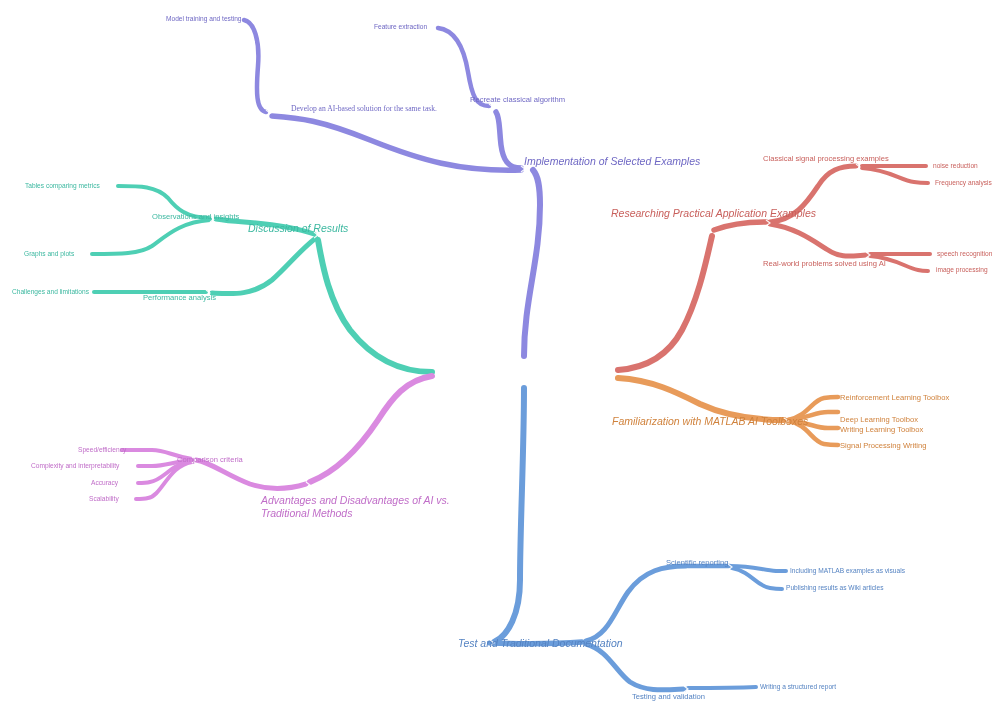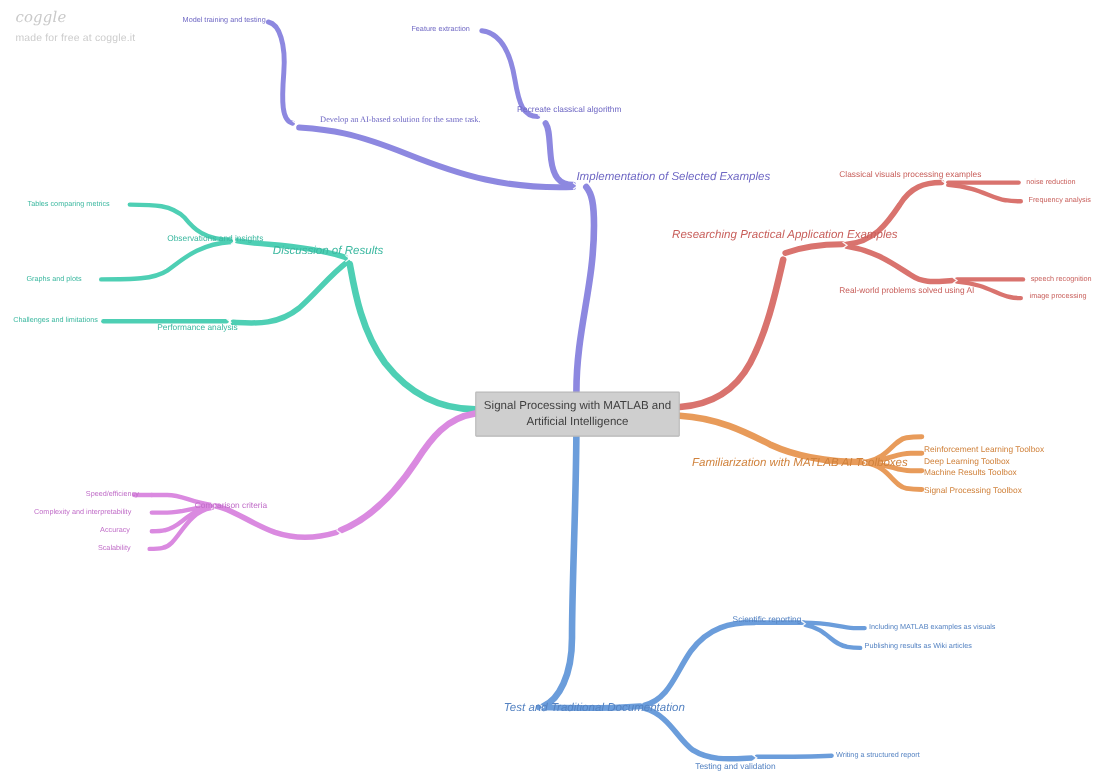--- a/index.html
+++ b/index.html
@@ -175,26 +175,21 @@
       <path d="M866,252 l4,3 l-4,3"></path>
       <path d="M784,418 l4,3 l-4,3"></path>
       <path d="M306,482 l4,3 l-4,3"></path>
       <path d="M192,457 l4,3 l-4,3"></path>
       <path d="M490,640 l4,3 l-4,3"></path>
       <path d="M728,564 l4,3 l-4,3"></path>
       <path d="M684,686 l4,3 l-4,3"></path>
     </g>
   </svg>
 
-  <div class="logo">
-    <div class="logo-mark">coggle</div>
-    <div class="logo-sub">made for free at coggle.it</div>
-  </div>
-
-  <div class="root">Signal Processing with MATLAB and Artificial Intelligence</div>
+
 
   <div class="node lvl1 c-purple" style="left:524px; top:155px;">Implementation of Selected Examples</div>
 
   <div class="node lvl2 c-purple" style="left:291px; top:104px;font-family:Liberation Serif, serif;">Develop an AI-based solution for the same task.</div>
 
   <div class="node lvl3 c-purple" style="left:166px; top:15px;">Model training and testing</div>
 
   <div class="node lvl2 c-purple" style="left:470px; top:95px;">Recreate classical algorithm</div>
 
   <div class="node lvl3 c-purple" style="left:374px; top:23px;">Feature extraction</div>
@@ -206,42 +201,43 @@
   <div class="node lvl3 c-teal" style="left:25px; top:182px;">Tables comparing metrics</div>
 
   <div class="node lvl3 c-teal" style="left:24px; top:250px;">Graphs and plots</div>
 
   <div class="node lvl2 c-teal" style="left:143px; top:293px;">Performance analysis</div>
 
   <div class="node lvl3 c-teal" style="left:12px; top:288px;">Challenges and limitations</div>
 
   <div class="node lvl1 c-red" style="left:611px; top:207px;">Researching Practical Application Examples</div>
 
-  <div class="node lvl2 c-red" style="left:763px; top:154px;">Classical visuals processing examples</div>
+  <div class="node lvl2 c-red" style="left:763px; top:154px;">Classical signal processing examples</div>
 
   <div class="node lvl3 c-red" style="left:933px; top:162px;">noise reduction</div>
 
   <div class="node lvl3 c-red" style="left:935px; top:179px;">Frequency analysis</div>
 
   <div class="node lvl2 c-red" style="left:763px; top:259px;text-align:center;">Real-world problems solved using AI</div>
 
   <div class="node lvl3 c-red" style="left:937px; top:250px;">speech recognition</div>
 
   <div class="node lvl3 c-red" style="left:936px; top:266px;">image processing</div>
 
-  <div class="node lvl1 c-orange" style="left:629px; top:415px;">Familiarization with MATLAB AI Toolboxes</div>
-
-  <div class="node lvl2 c-orange" style="left:840px; top:404px;">Reinforcement Learning Toolbox</div>
+  <div class="node lvl1 c-orange" style="left:612px; top:415px;">Familiarization with MATLAB AI Toolboxes</div>
+
+  <div class="node lvl2 c-orange" style="left:840px; top:393px;">Reinforcement Learning Toolbox</div>
 
   <div class="node lvl2 c-orange" style="left:840px; top:415px;">Deep Learning Toolbox</div>
 
-  <div class="node lvl2 c-orange" style="left:840px; top:425px;">Machine Results Toolbox</div>
-
-  <div class="node lvl2 c-orange" style="left:840px; top:441px;">Signal Processing Toolbox</div>
-
+  <div class="node lvl2 c-orange" style="left:840px; top:425px;">Writing Learning Toolbox</div>
+
+  <div class="node lvl2 c-orange" style="left:840px; top:441px;">Signal Processing Writing</div>
+
+  <div class="node wrap lvl1 c-pink" style="left:261px; top:494px; width:190px;">Advantages and Disadvantages of AI vs. Traditional Methods</div>
 
   <div class="node lvl2 c-pink" style="left:177px; top:455px;">Comparison criteria</div>
 
   <div class="node lvl3 c-pink" style="left:78px; top:446px;">Speed/efficiency</div>
 
   <div class="node lvl3 c-pink" style="left:31px; top:462px;">Complexity and interpretability</div>
 
   <div class="node lvl3 c-pink" style="left:91px; top:479px;">Accuracy</div>
 
   <div class="node lvl3 c-pink" style="left:89px; top:495px;">Scalability</div>

